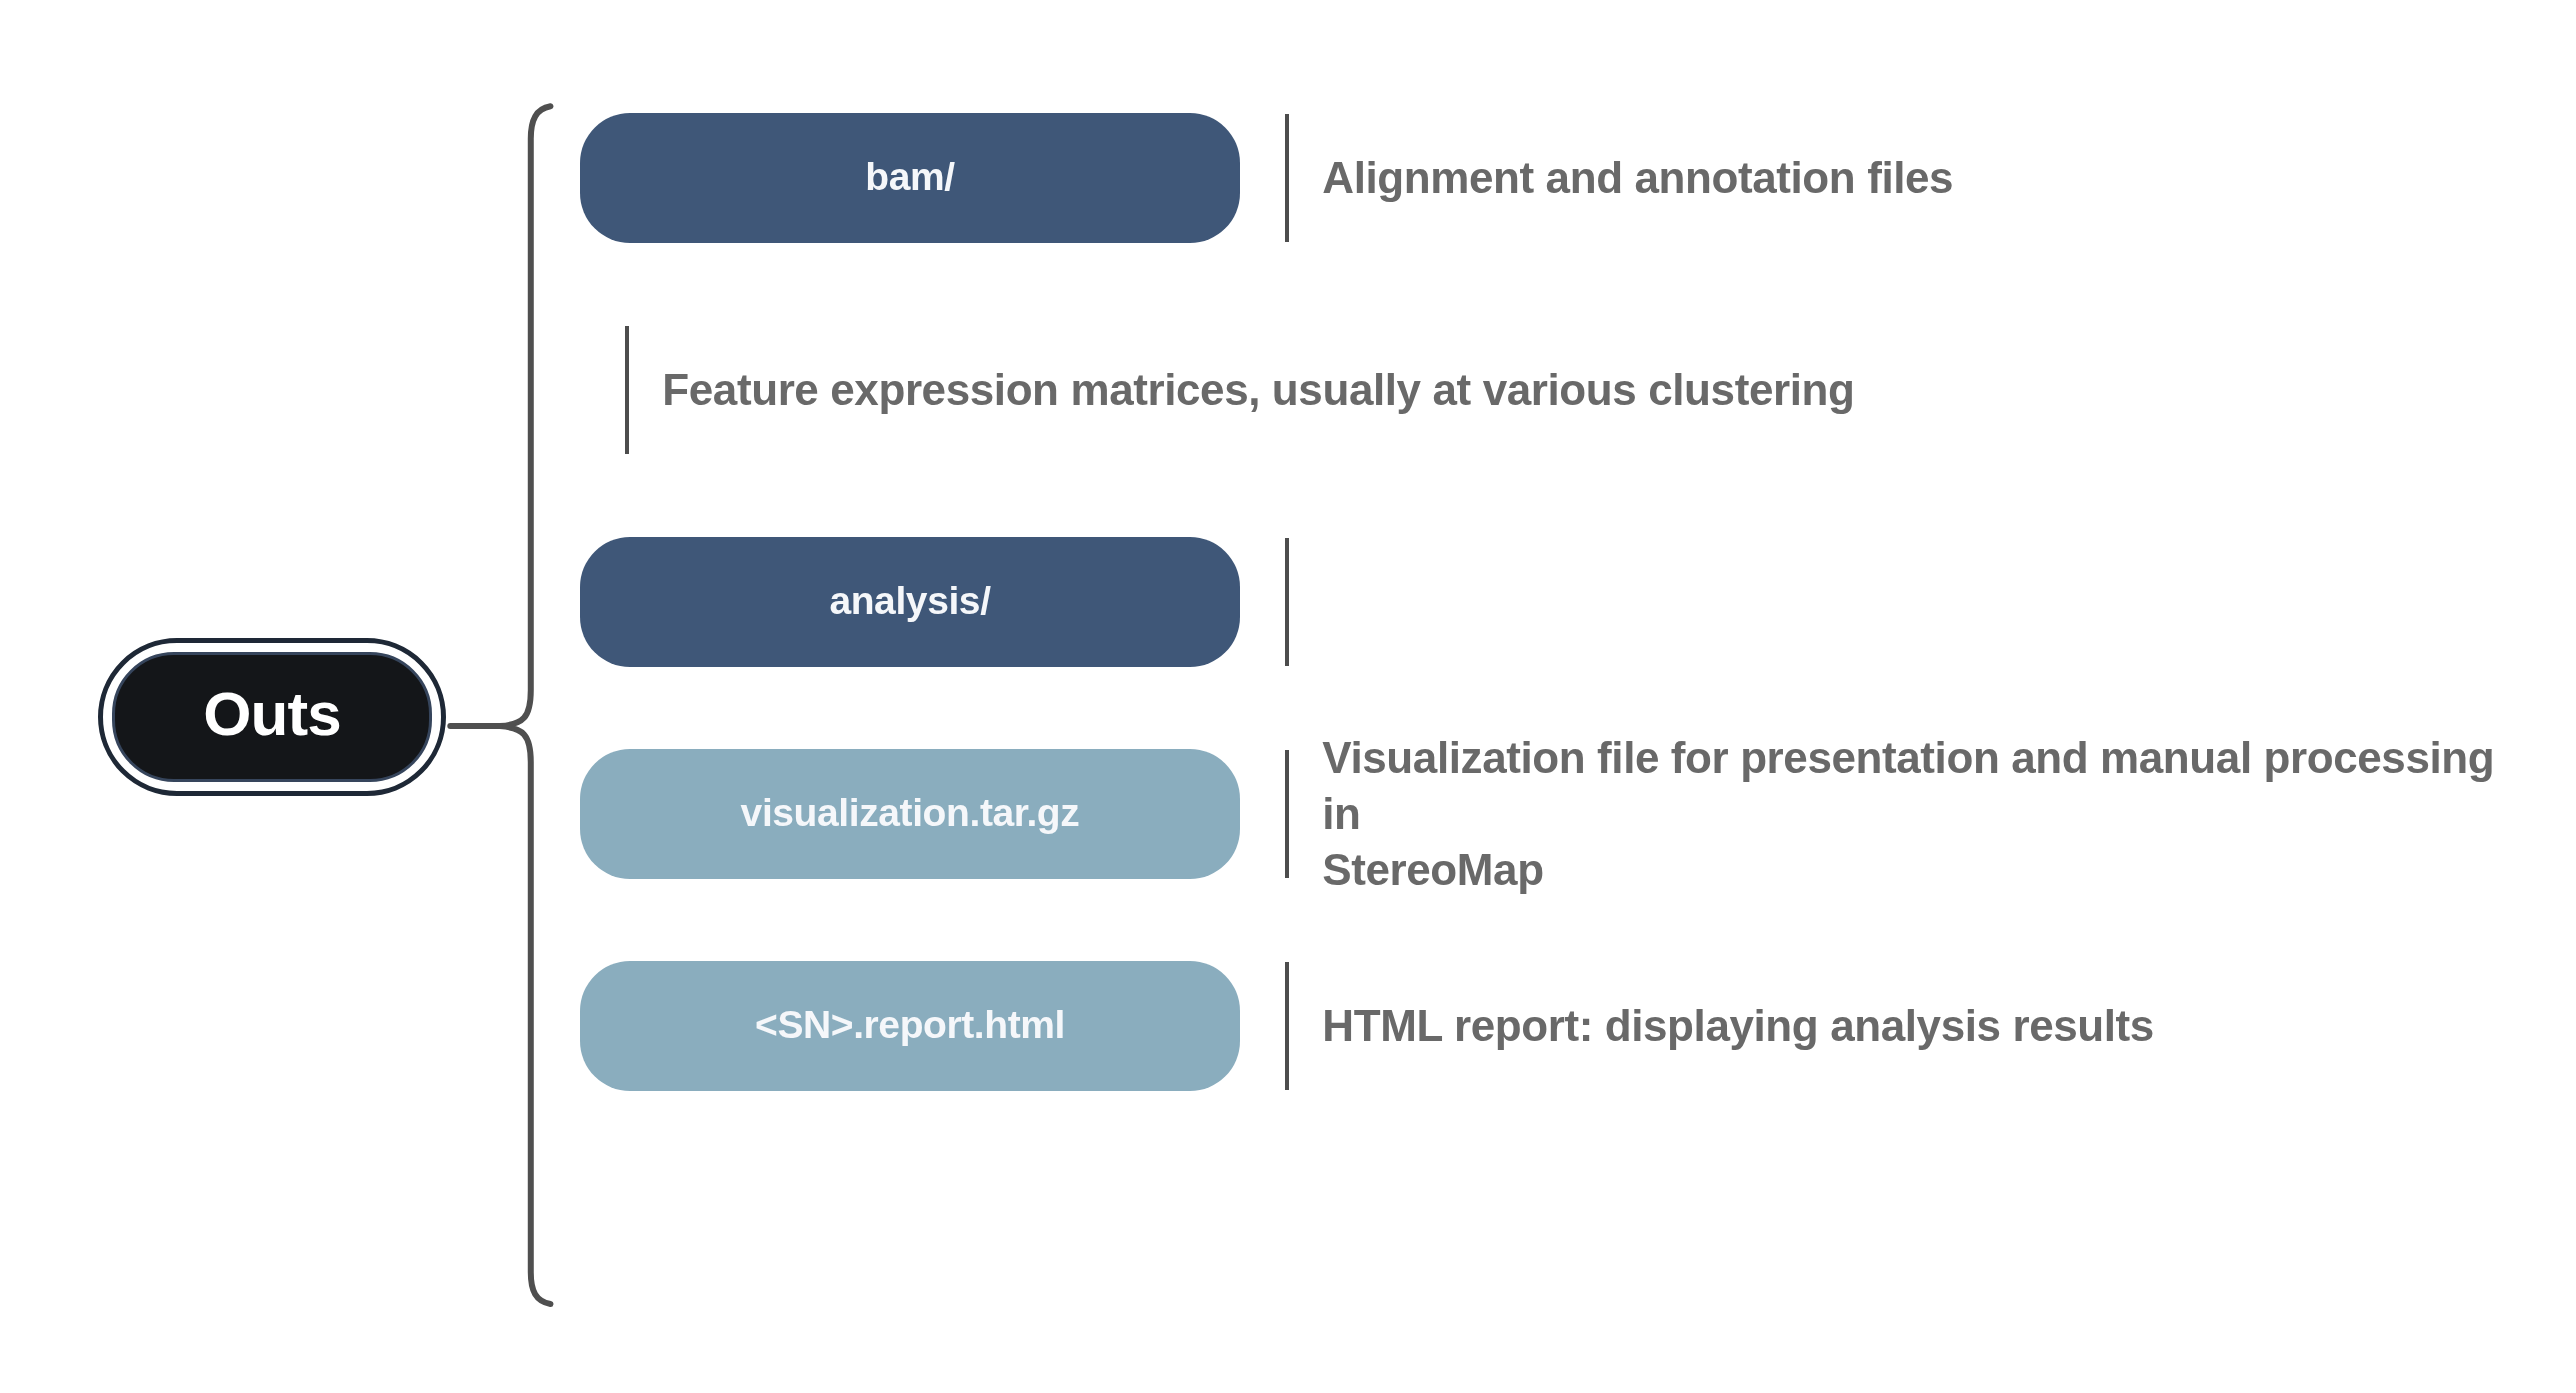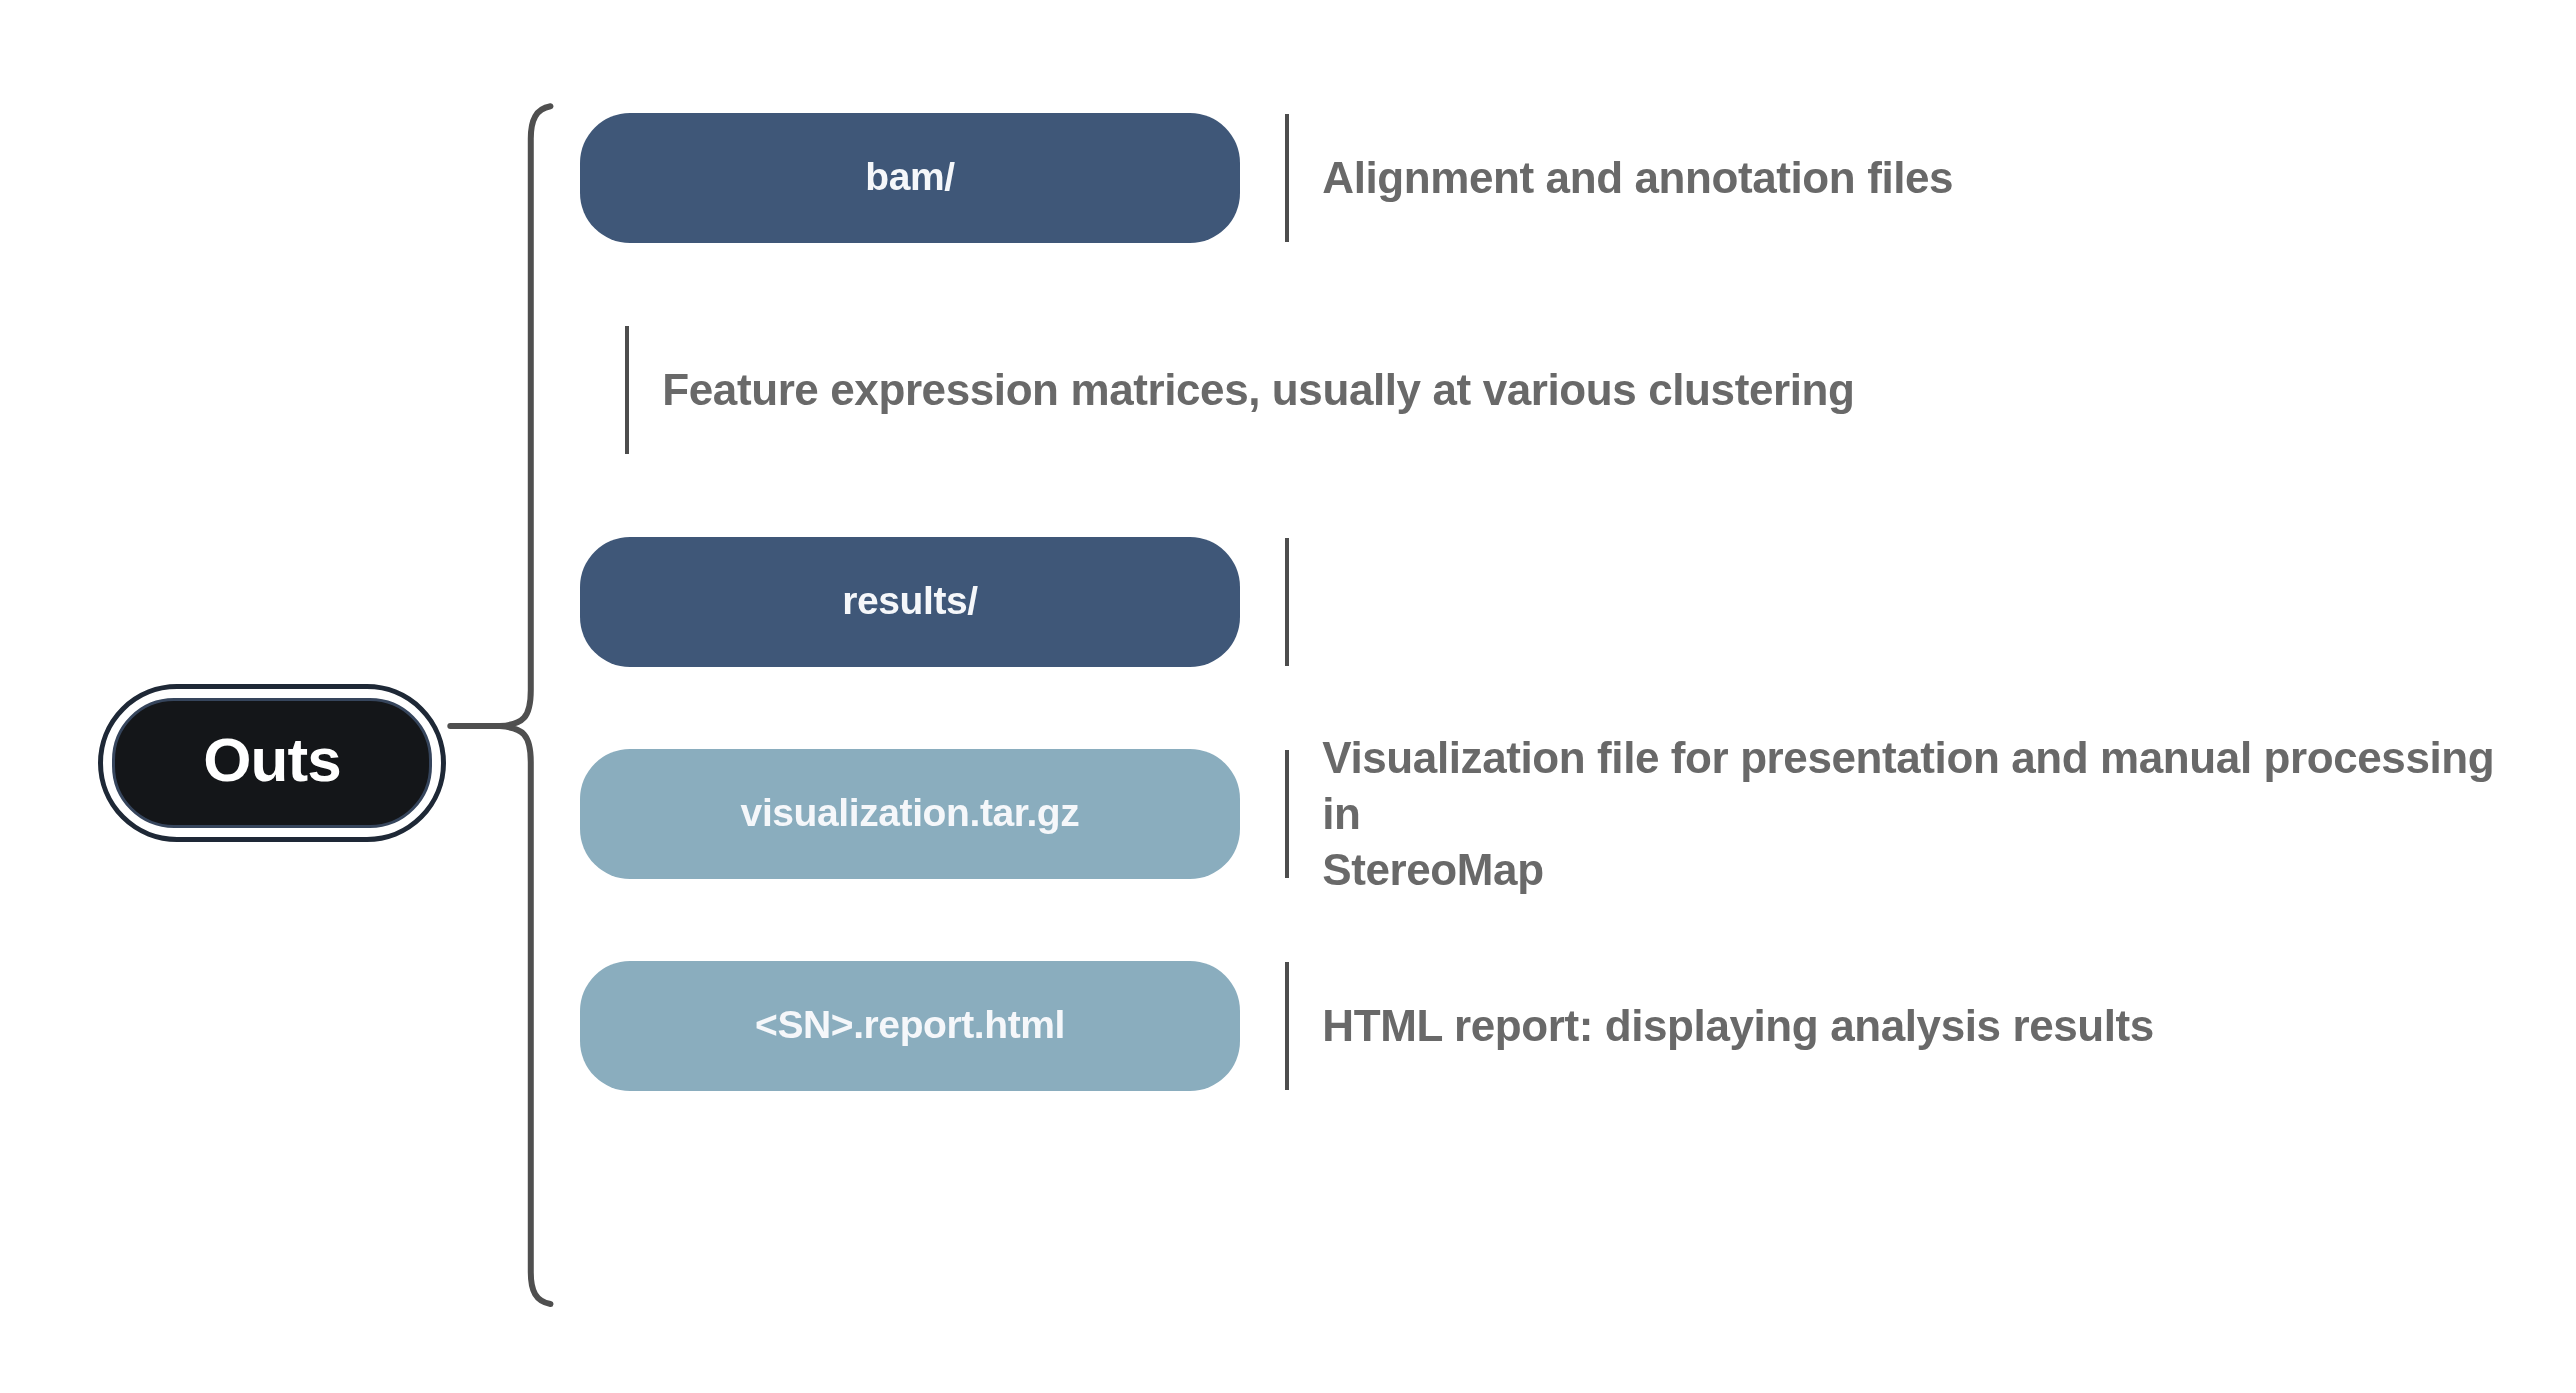--- a/index.html
+++ b/index.html
@@ -18,21 +18,21 @@
     font-family:"Liberation Sans", sans-serif;
     width:2576px;height:1394px;position:relative;overflow:hidden;
   }
   .canvas{position:absolute;inset:0;width:2576px;height:1394px;}
 
   
   .brace-svg{position:absolute;left:0;top:0;width:2576px;height:1394px;pointer-events:none;}
 
   
   .root-node{
-    position:absolute;left:98px;top:684px;width:348px;height:158px;
+    position:absolute;left:98px;top:638px;width:348px;height:158px;
     box-sizing:border-box;
     border:5.1px solid var(--root-outer);
     border-radius:79px;
     background:#ffffff;
     padding:8.6px;
     display:flex;align-items:center;justify-content:center;
   }
   .root-inner{
     width:100%;height:100%;
     box-sizing:border-box;
@@ -117,21 +117,21 @@
   </div>
 
 
   <div class="row">
     <div class="divider"></div>
     <div class="desc">Feature expression matrices, usually at various clustering</div>
   </div>
 
   <div class="row">
     <div class="pill pill-dark">
-      <span class="pill-label">results/</span>
+      <span class="pill-label">analysis/</span>
     </div>
     <div class="divider"></div>
   </div>
 
   <div class="row">
     <div class="pill pill-light">
       <span class="pill-label">visualization.tar.gz</span>
     </div>
     <div class="divider"></div>
     <div class="desc">Visualization file for presentation and manual processing in

